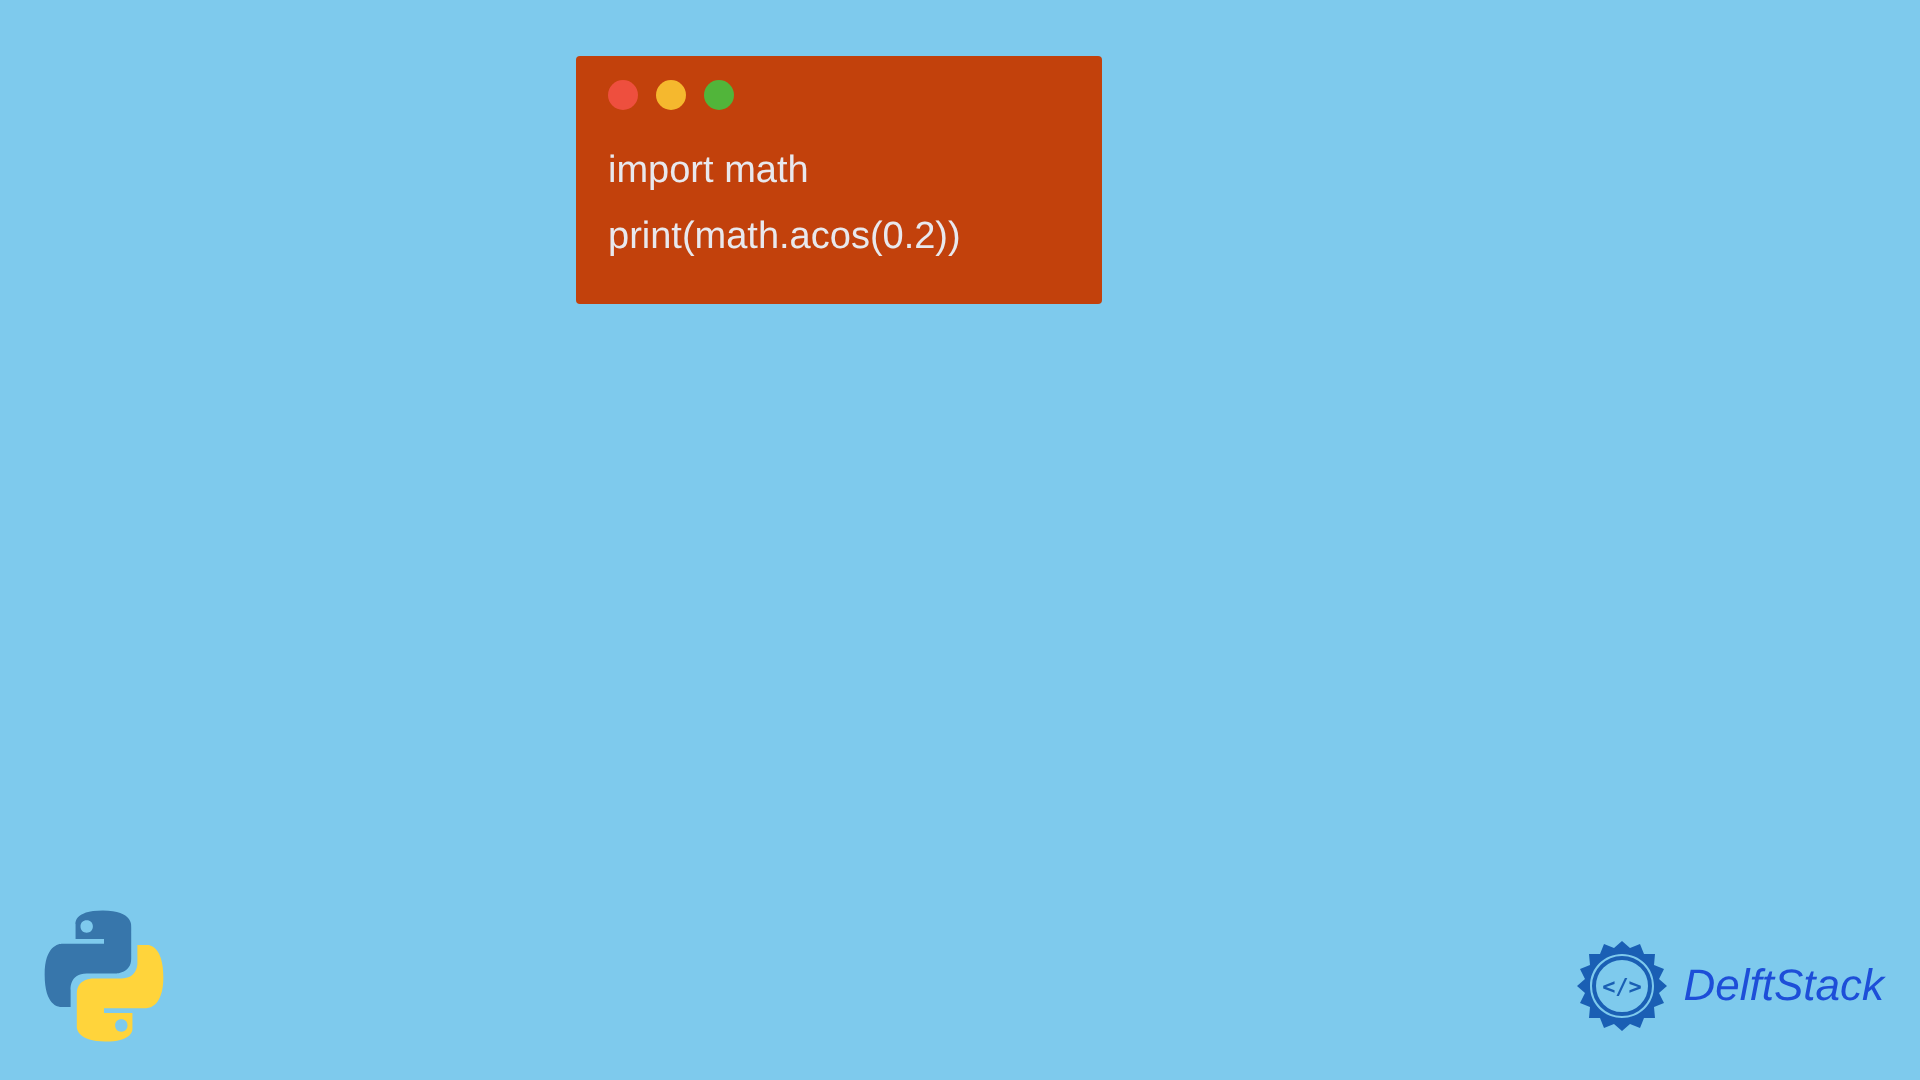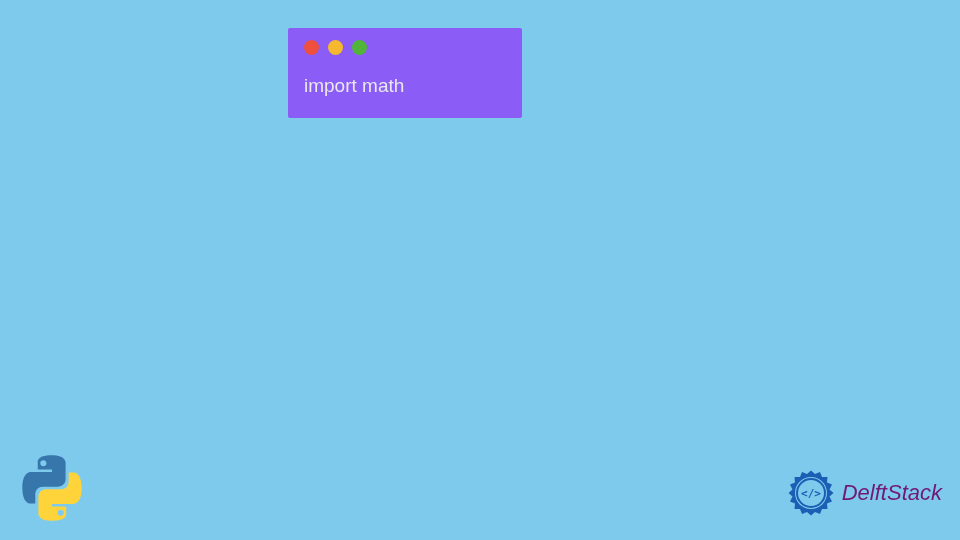--- a/index.html
+++ b/index.html
@@ -12,22 +12,22 @@
       height: 540px;
       background-color: #7ecaed;
       position: relative;
       font-family: -apple-system, BlinkMacSystemFont, "Segoe UI", sans-serif;
       overflow: hidden;
     }
     .code-window {
       position: absolute;
       top: 28px;
       left: 288px;
-      width: 234px;
-      background-color: #8b5cf6;
+      width: 263px;
+      background-color: #c2410c;
       border-radius: 2px;
       padding: 12px 16px 16px 16px;
     }
     .traffic-lights {
       display: flex;
       gap: 9px;
       margin-bottom: 14px;
     }
     .traffic-light {
       width: 15px;
@@ -66,37 +66,38 @@
       right: 18px;
       display: flex;
       align-items: center;
       gap: 6px;
     }
     .delftstack-icon {
       width: 50px;
       height: 50px;
     }
     .delftstack-text {
-      color: #701a75;
+      color: #1d4ed8;
       font-size: 22px;
       font-weight: 500;
       font-style: italic;
     }
   </style>
 </head>
 <body>
 
 <div class="code-window">
   <div class="traffic-lights">
     <div class="traffic-light red"></div>
     <div class="traffic-light yellow"></div>
     <div class="traffic-light green"></div>
   </div>
   <div class="code-content">
     <div class="code-line">import math</div>
+    <div class="code-line">print(math.acos(0.2))</div>
   </div>
 </div>
 
 <div class="python-logo">
   <svg viewBox="0 0 110 110" xmlns="http://www.w3.org/2000/svg">
     <path d="M 54,2 C 30,2 32,13 32,13 L 32,25 L 55,25 L 55,29 L 22,29 C 22,29 7,27 7,54 C 7,81 20,80 20,80 L 28,80 L 28,66 C 28,66 27,53 41,53 L 64,53 C 64,53 77,53 77,41 L 77,15 C 77,15 79,2 54,2 Z M 41,10 C 44,10 46,12 46,15 C 46,18 44,20 41,20 C 38,20 36,18 36,15 C 36,12 38,10 41,10 Z" fill="#3776ab"></path>
     <path d="M 56,108 C 80,108 78,97 78,97 L 78,85 L 55,85 L 55,81 L 88,81 C 88,81 103,83 103,56 C 103,29 90,30 90,30 L 82,30 L 82,44 C 82,44 83,57 69,57 L 46,57 C 46,57 33,57 33,69 L 33,95 C 33,95 31,108 56,108 Z M 69,100 C 66,100 64,98 64,95 C 64,92 66,90 69,90 C 72,90 74,92 74,95 C 74,98 72,100 69,100 Z" fill="#ffd43b"></path>
   </svg>
 </div>
 

